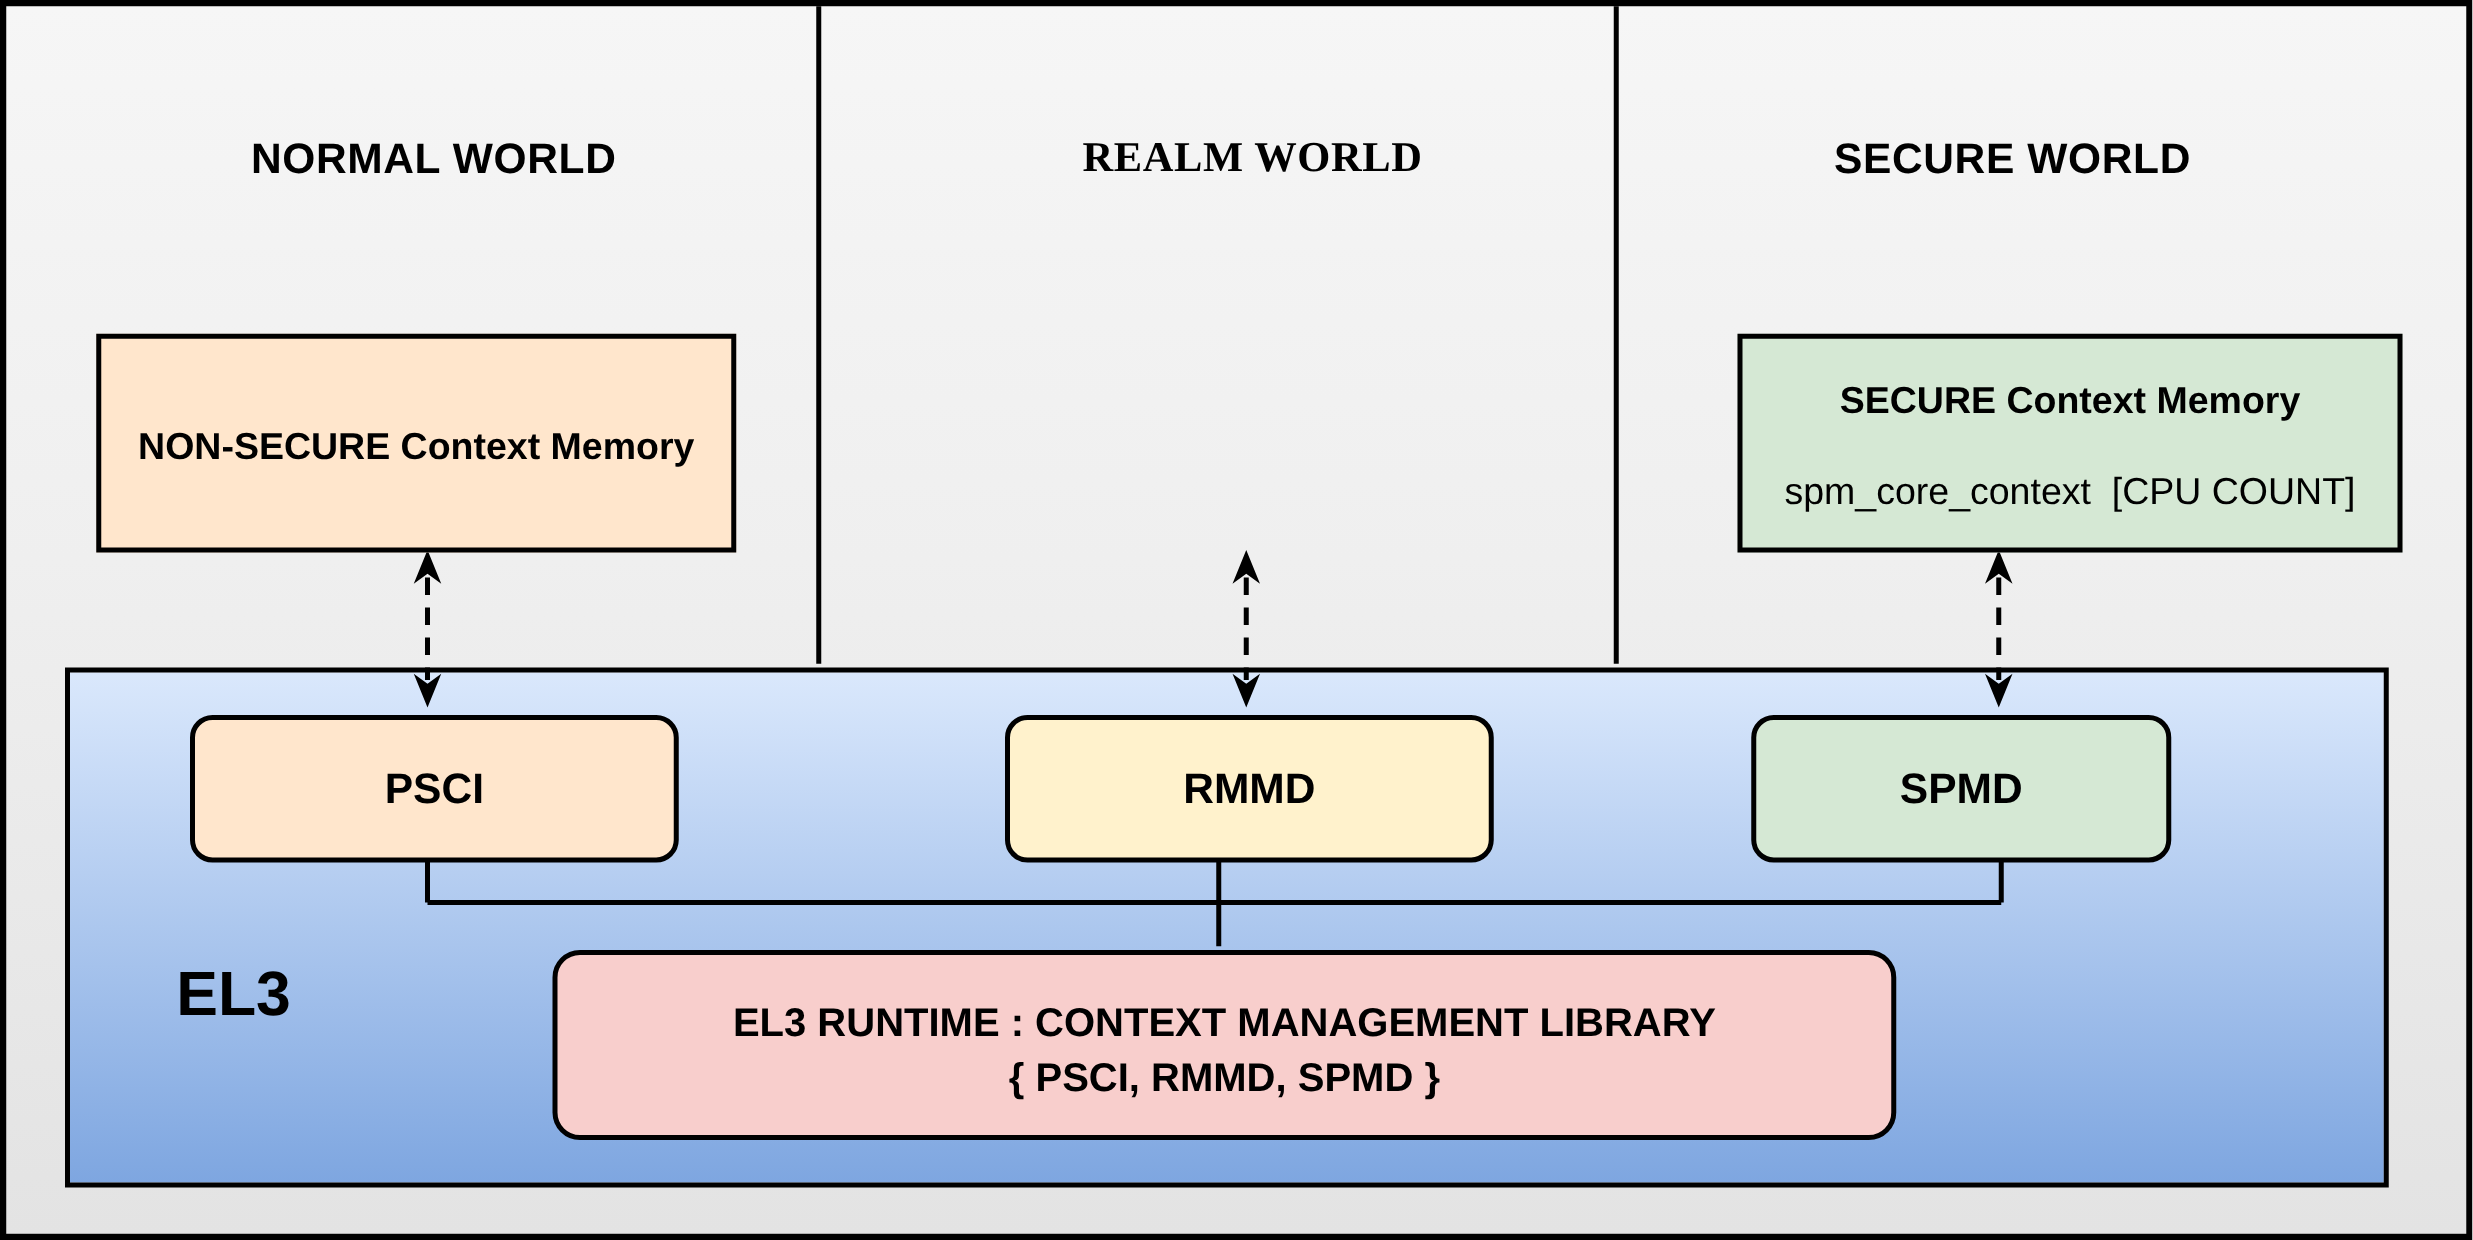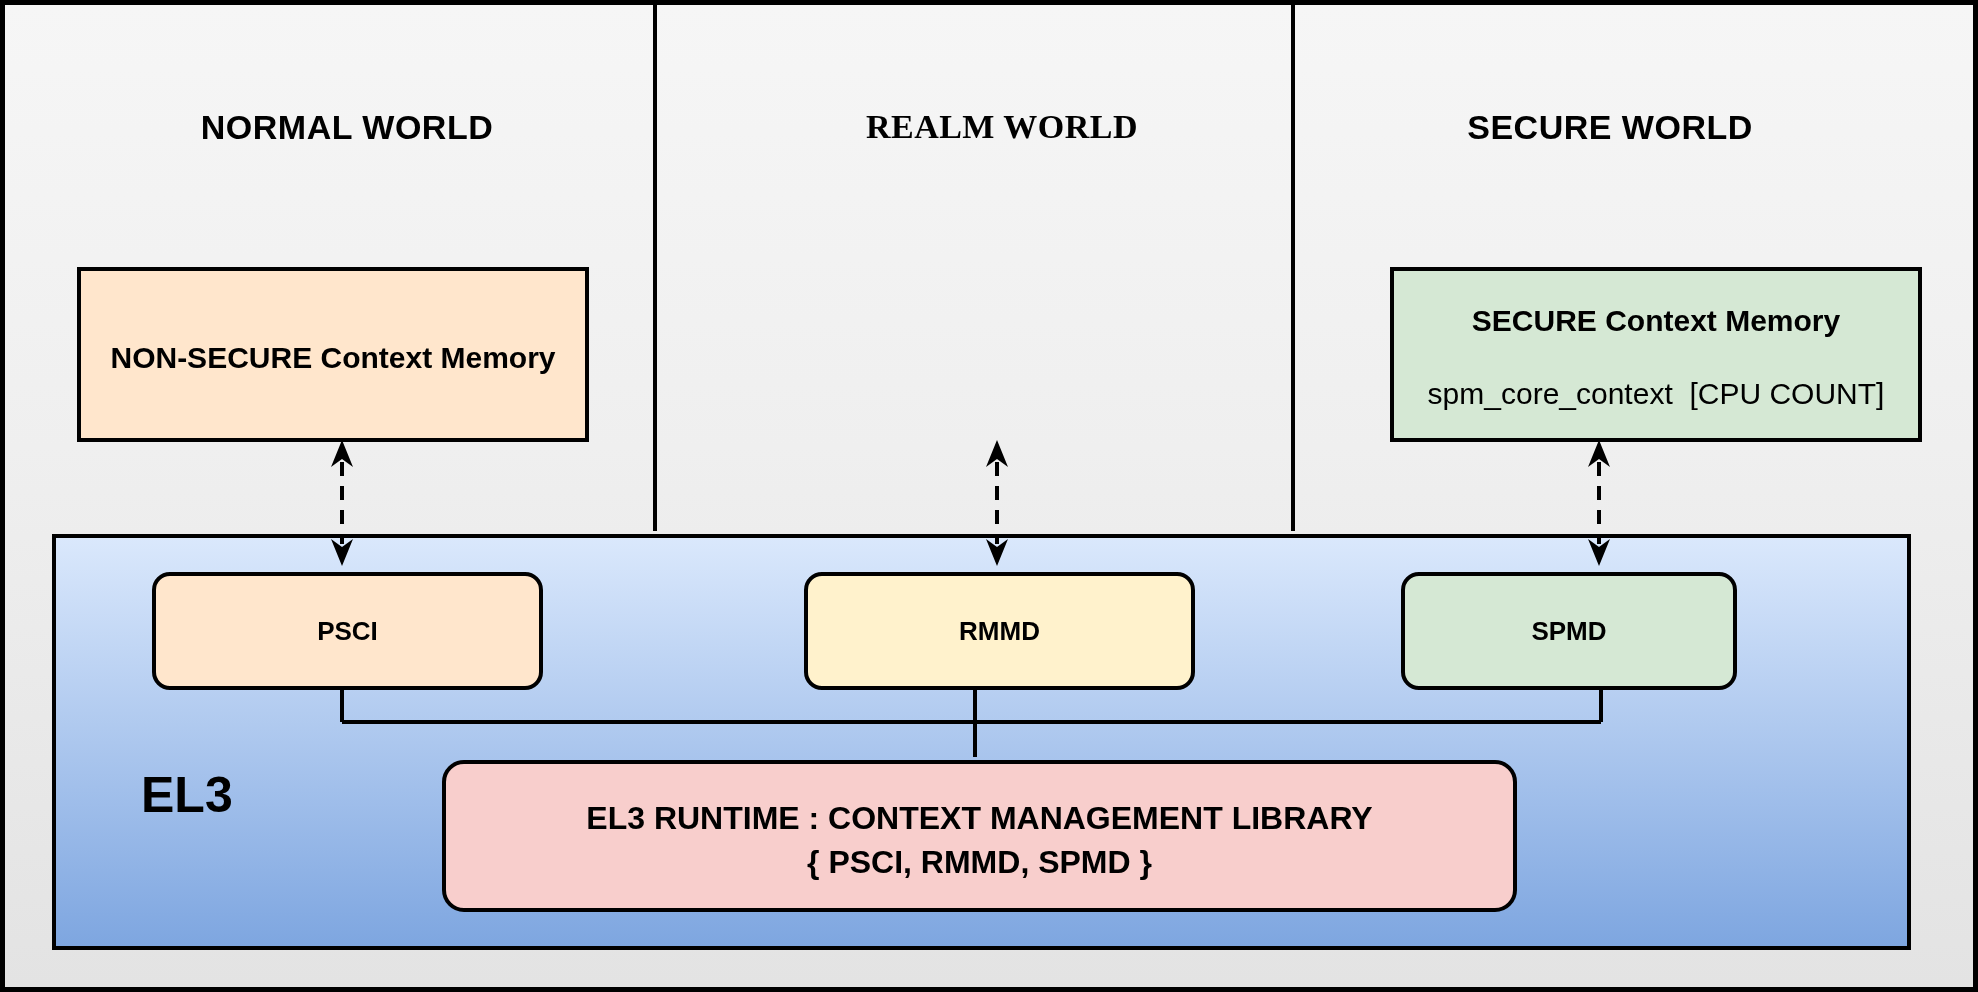--- a/index.html
+++ b/index.html
@@ -94,21 +94,21 @@
   
   .component-box {
     position: absolute;
     top: 567px;
     height: 118px;
     border: 4px solid #000000;
     border-radius: 18px;
     display: flex;
     align-items: center;
     justify-content: center;
-    font-size: 26px;
+    font-size: 34px;
     font-weight: bold;
     z-index: 3;
     white-space: pre;
   }
   #comp-psci { left: 147px;  width: 391px; background: #ffe6cc; }
   #comp-rmmd { left: 799px;  width: 391px; background: #fff2cc; }
   #comp-spmd { left: 1396px; width: 336px; background: #d5e8d4; }
 
   
   #runtime-box {

